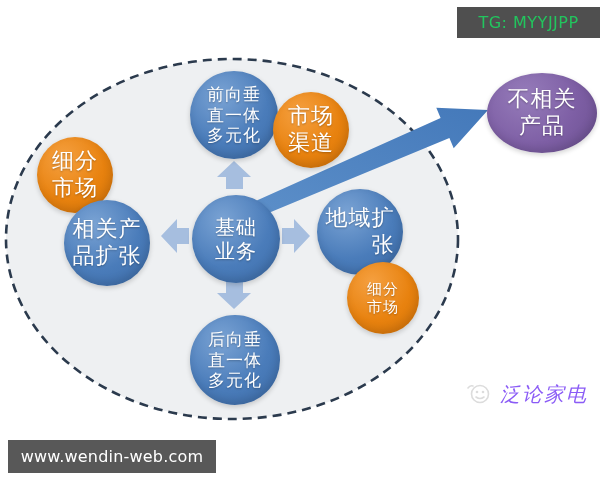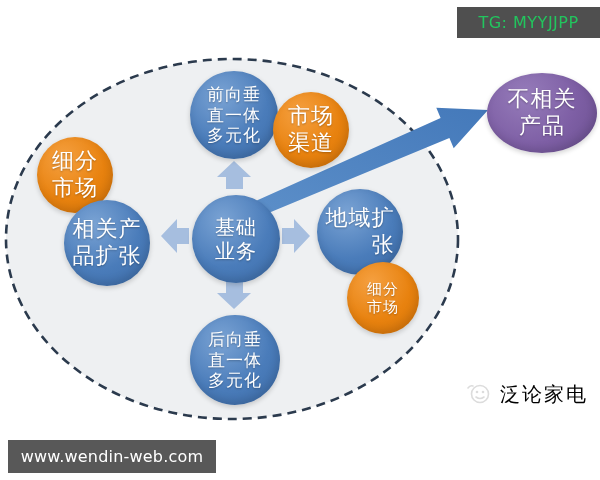--- a/index.html
+++ b/index.html
@@ -41,21 +41,22 @@
   }
 
   
   .watermark{
     position:absolute;left:464px;top:379px;height:30px;
     display:flex;align-items:center;gap:6px;color:#d9d9d9;z-index:5;
   }
   .watermark .wm-text{
     font-size:20px;letter-spacing:2px;
     font-family:"DejaVu Sans","Liberation Sans",sans-serif;
-    color:#000000;
+    color:#8b5cf6;
+    font-style:italic;
   }
 </style>
 </head>
 <body>
 
 <div class="stage">
 
   <svg class="layer" viewBox="0 0 600 480" style="z-index:1;">
     <ellipse cx="232" cy="239" rx="226" ry="180" fill="#eef0f2" stroke="#2b3a4d" stroke-width="2.6" stroke-dasharray="9 6"></ellipse>
   </svg>

